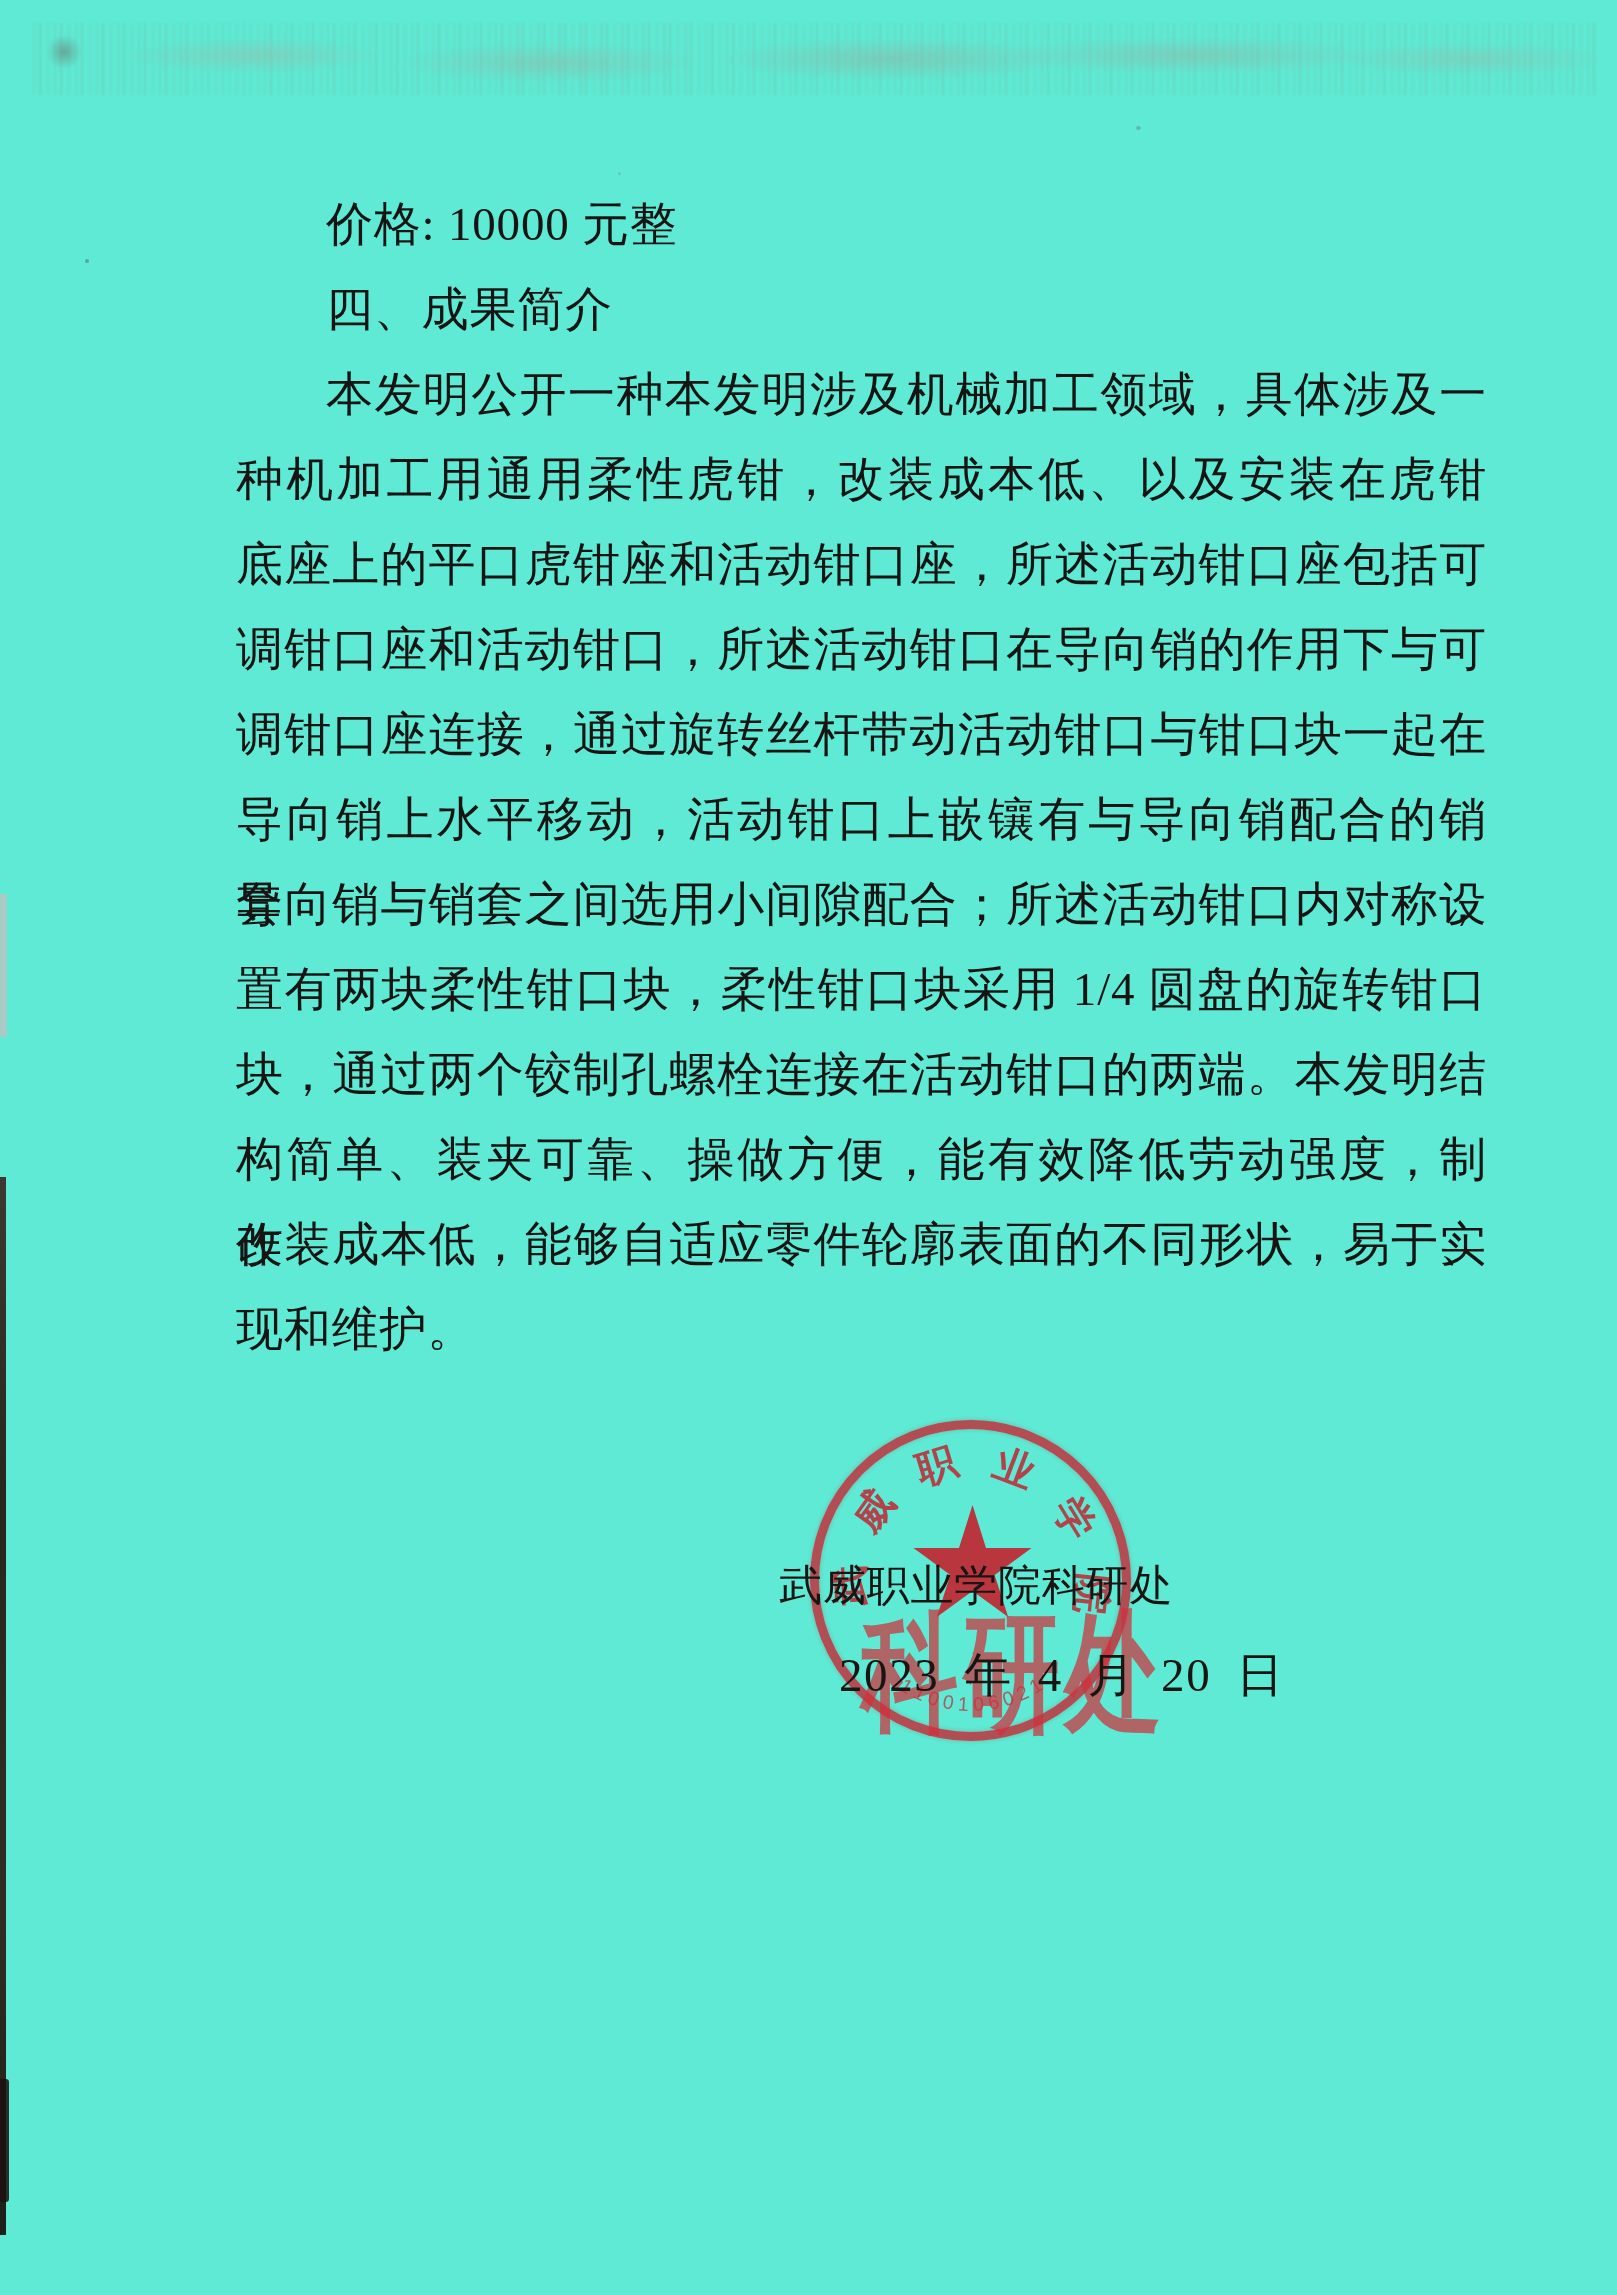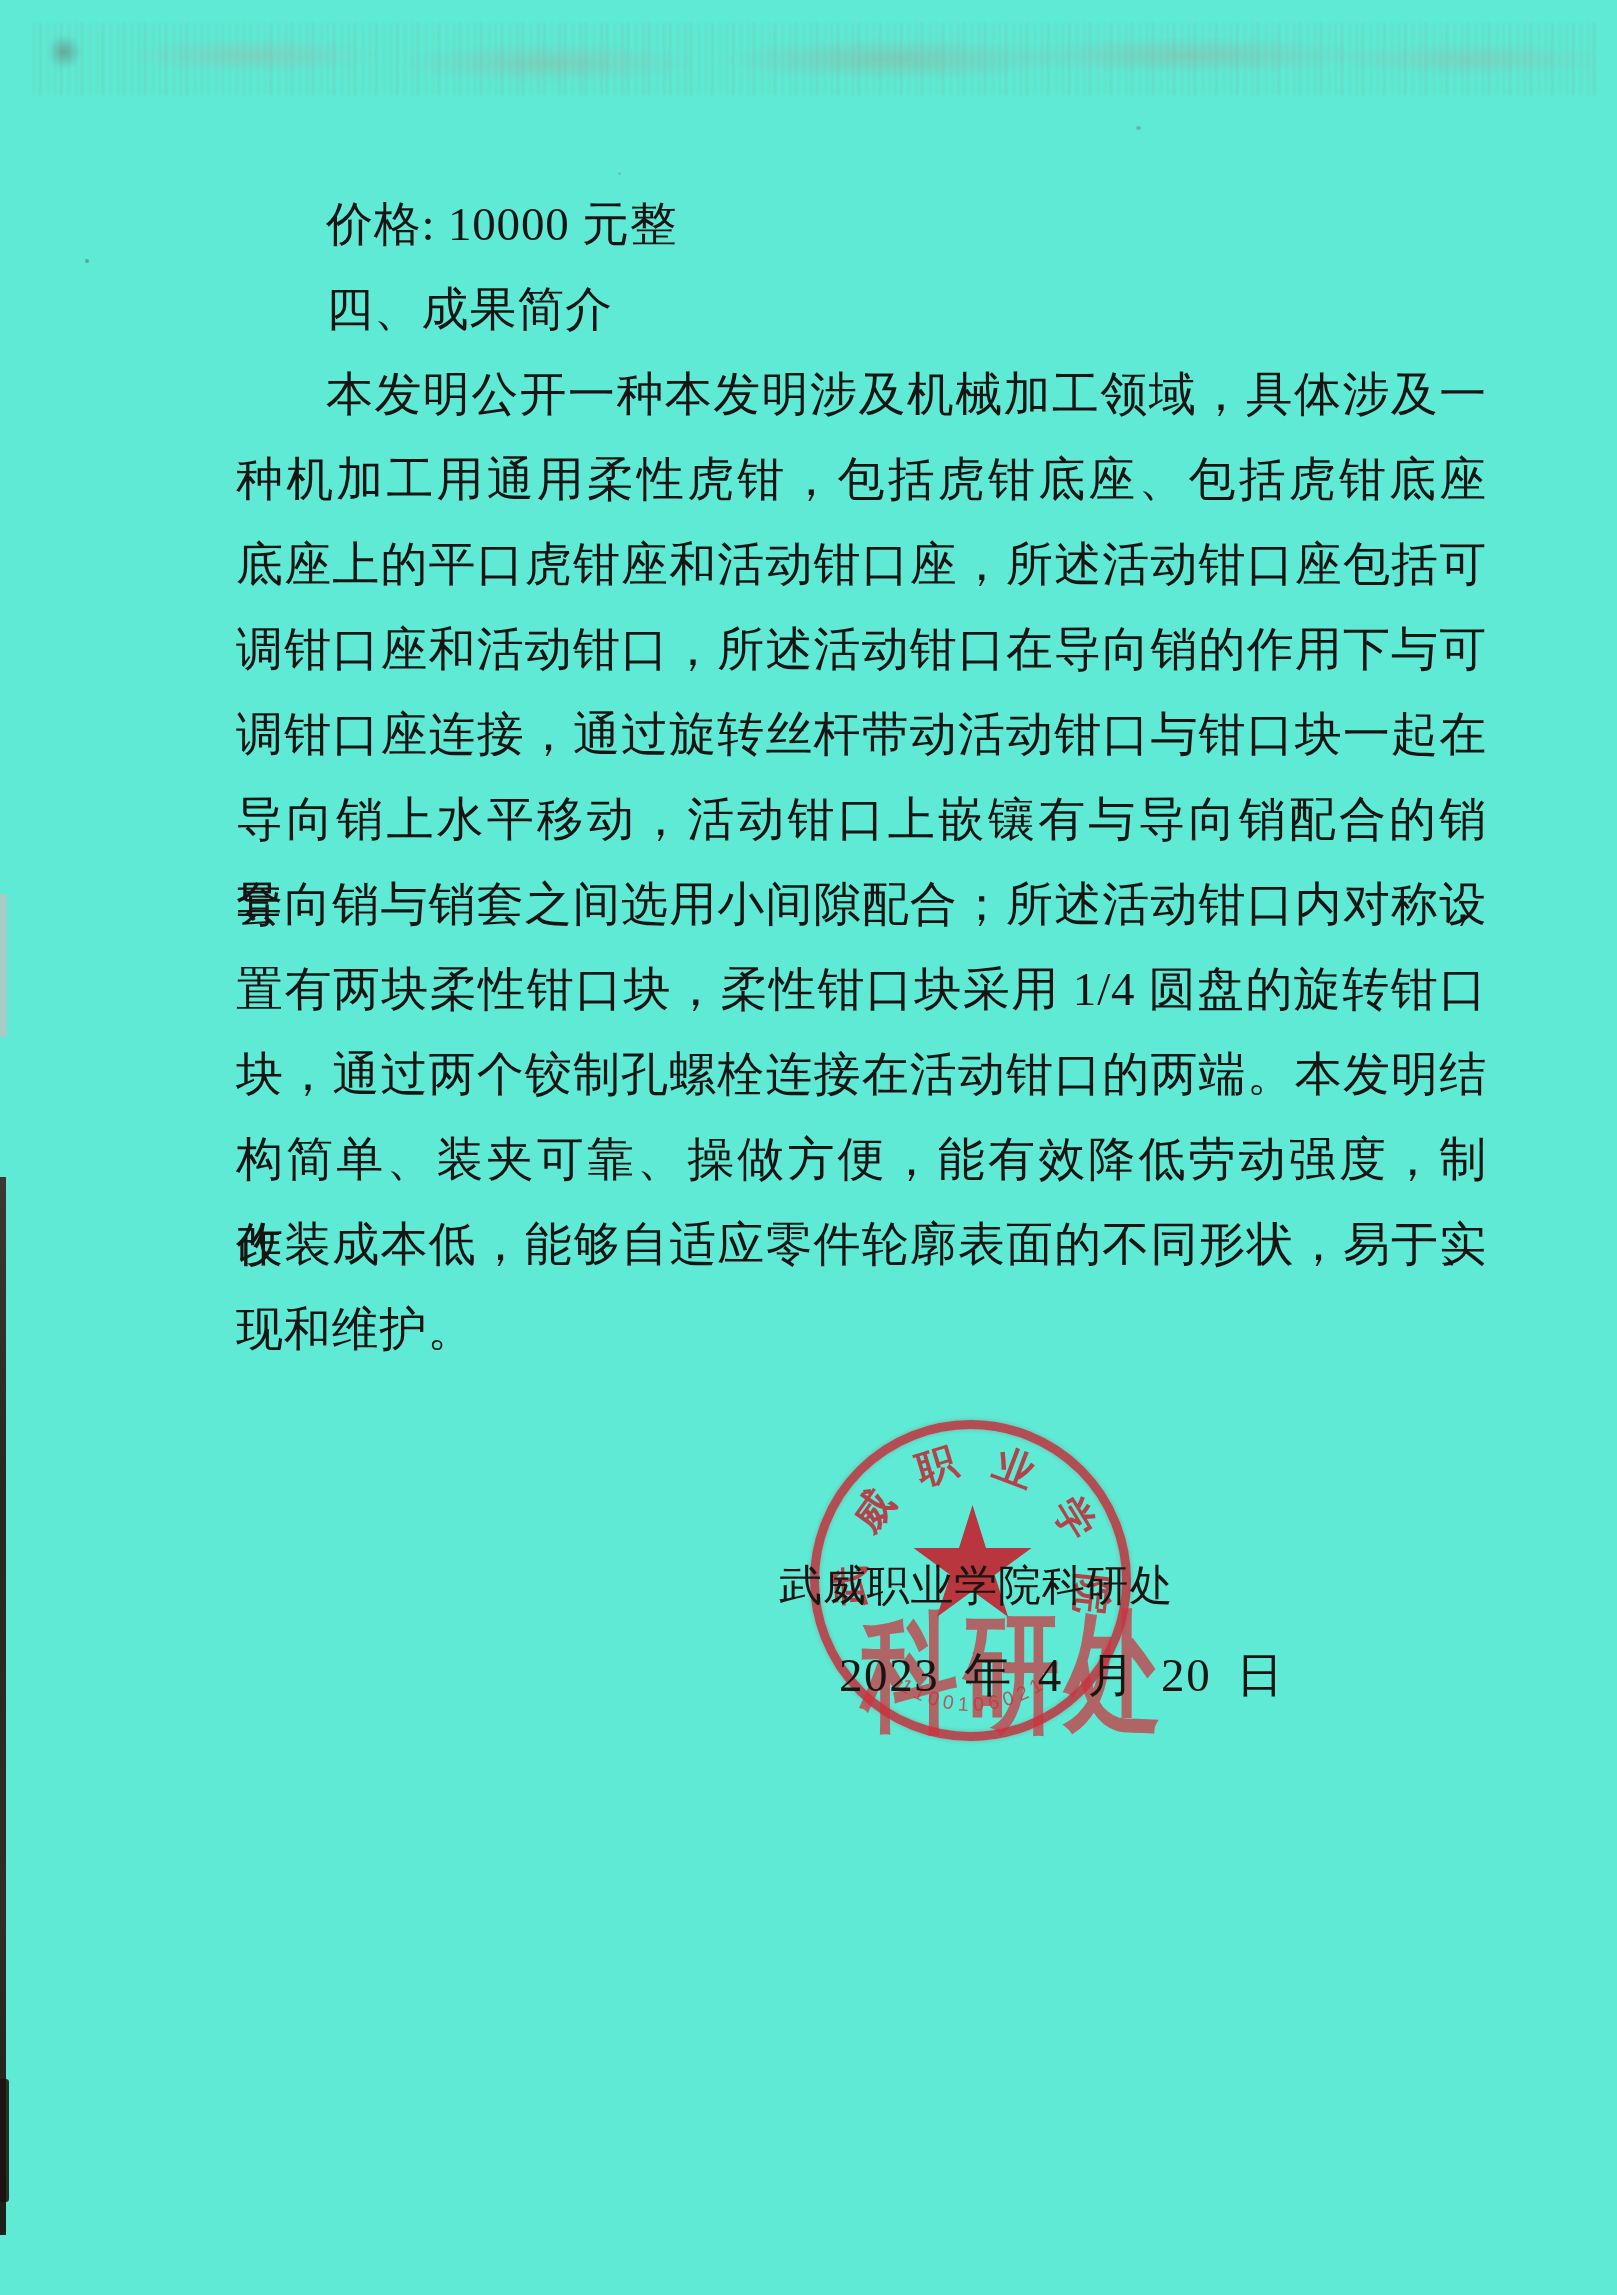--- a/index.html
+++ b/index.html
@@ -117,21 +117,21 @@
   <div class="edge-line-dark"></div>
   <div class="edge-line-dark-thick"></div>
   <div class="speck s1"></div>
   <div class="speck s2"></div>
   <div class="speck s3"></div>
 
   <div class="doc">
     <div class="line indent">价格: 10000 元整</div>
     <div class="line indent">四、成果简介</div>
     <div class="jline first">本发明公开一种本发明涉及机械加工领域，具体涉及一</div>
-    <div class="jline">种机加工用通用柔性虎钳，包括虎钳底座、包括虎钳底座</div>
+    <div class="jline">种机加工用通用柔性虎钳，改装成本低、以及安装在虎钳</div>
     <div class="jline">底座上的平口虎钳座和活动钳口座，所述活动钳口座包括可</div>
     <div class="jline">调钳口座和活动钳口，所述活动钳口在导向销的作用下与可</div>
     <div class="jline">调钳口座连接，通过旋转丝杆带动活动钳口与钳口块一起在</div>
     <div class="jline">导向销上水平移动，活动钳口上嵌镶有与导向销配合的销套，</div>
     <div class="jline">导向销与销套之间选用小间隙配合；所述活动钳口内对称设</div>
     <div class="jline">置有两块柔性钳口块，柔性钳口块采用 1/4 圆盘的旋转钳口</div>
     <div class="jline">块，通过两个铰制孔螺栓连接在活动钳口的两端。本发明结</div>
     <div class="jline">构简单、装夹可靠、操做方便，能有效降低劳动强度，制作、</div>
     <div class="jline">改装成本低，能够自适应零件轮廓表面的不同形状，易于实</div>
     <div class="jline last-line">现和维护。</div>

